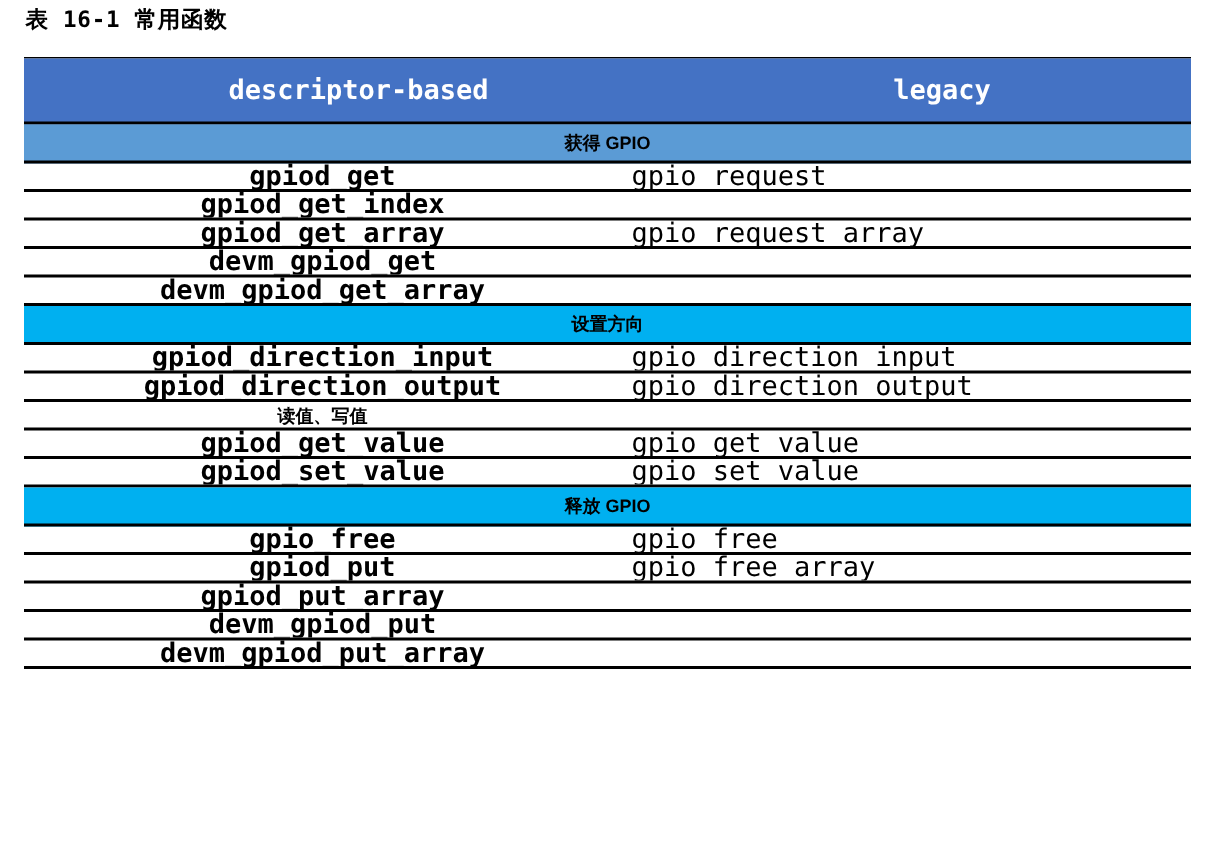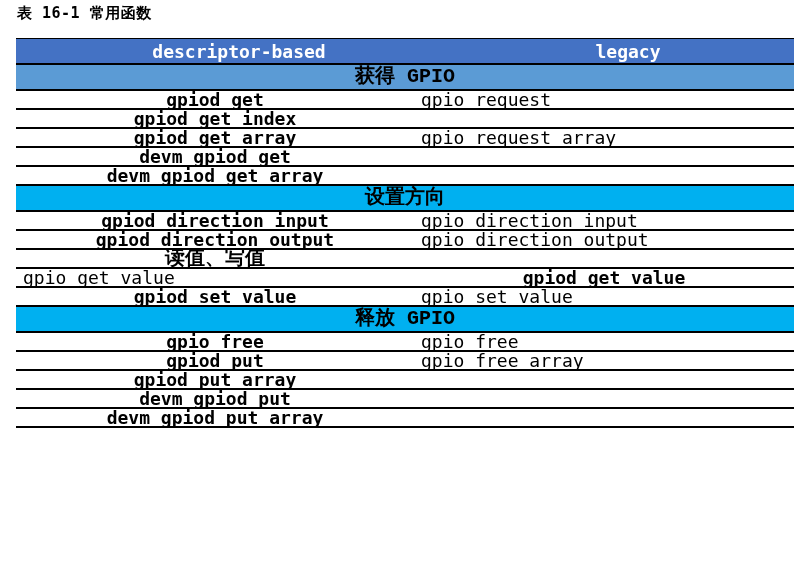--- a/index.html
+++ b/index.html
@@ -27,21 +27,21 @@
     border-top: 1px solid #000;
   }
   .row {
     box-sizing: border-box;
     border-bottom: 2px solid #000;
     display: grid;
     height: 19px;
     align-items: stretch;
   }
   .row.head {
-    height: 26px;
+    height: 44px;
     grid-template-columns: 446px 1fr;
     background: var(--header-bg, #4472C4);
   }
   .row.two { grid-template-columns: 398px 1fr; }
   .row.section {
     display: flex;
     height: 26px;
     align-items: center;
     justify-content: center;
   }
@@ -61,23 +61,23 @@
     line-height: 1;
   }
   .head-cell {
     color: #fff;
     font-weight: bold;
     justify-content: center;
     font-family: "DejaVu Sans Mono", "Liberation Mono", monospace;
     font-size: 18px;
   }
   .section-label, .zh {
-    font-family: Liberation Mono, monospace;
+    font-family: Liberation Sans, sans-serif;
     font-weight: bold;
-    font-size: 20px;
+    font-size: 12px;
     line-height: 1;
   }
 </style>
 </head>
 <body>
 
 <div class="page">
   <div class="doc-title">表 16-1 常用函数</div>
 
   <div class="tbl">
@@ -118,22 +118,22 @@
         </div>
         <div class="row two">
           <div class="cell left mono">gpiod_direction_output</div>
           <div class="cell right mono">gpio_direction_output</div>
         </div>
         <div class="row two">
           <div class="cell left zh">读值、写值</div>
           <div class="cell right mono"></div>
         </div>
         <div class="row two">
+          <div class="cell left mono">gpiod_get_value</div>
           <div class="cell right mono">gpio_get_value</div>
-          <div class="cell left mono">gpiod_get_value</div>
         </div>
         <div class="row two">
           <div class="cell left mono">gpiod_set_value</div>
           <div class="cell right mono">gpio_set_value</div>
         </div>
         <div class="row section sec-cyan">
           <span class="section-label">释放 GPIO</span>
         </div>
         <div class="row two">
           <div class="cell left mono">gpio_free</div>

